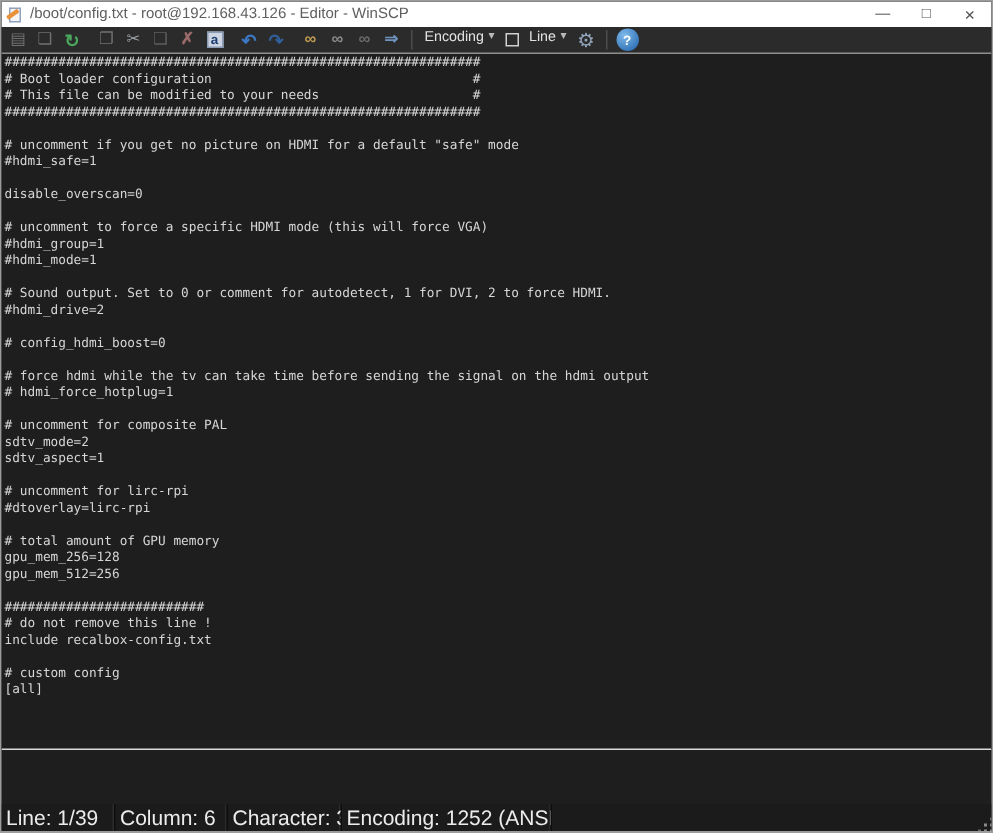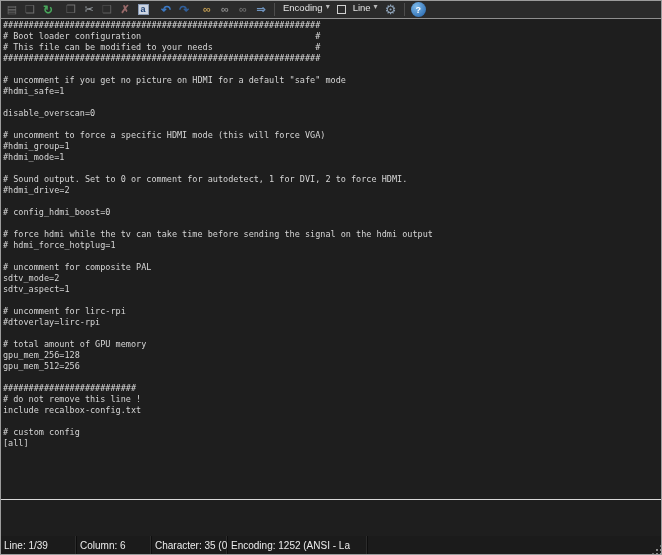--- a/index.html
+++ b/index.html
@@ -81,40 +81,52 @@
     font-family:"DejaVu Sans Mono", monospace;
     font-size:8.5px; line-height:11px;
     color:#d6d6d6;
     padding:1px 0 0 2px;
     white-space:pre;
   }
 
   
   .statusbar{
     height:18px; background:#1b1b1b; color:#ececec;
-    display:flex; align-items:center; font-size:10px; flex:0 0 auto;
+    display:flex; align-items:center; font-size:14px; flex:0 0 auto;
     position:relative;
     margin-top:36px;
   }
   .spanel{ height:100%; display:flex; align-items:center; padding-left:3px;
            border-right:1px solid #0e0e0e; box-shadow:inset -1px 0 0 #2c2c2c;
            white-space:nowrap; overflow:hidden; }
   .sp-line{ width:76px; }
   .sp-col{ width:75px; }
   .sp-char{ width:76px; }
   .sp-enc{ width:140px; }
   .grip{ position:absolute; right:3px; bottom:3px; width:2px; height:2px; background:#8a8a8a;
          box-shadow:-4px 4px 0 #6a6a6a, 0 4px 0 #8a8a8a, 4px 4px 0 #9a9a9a,
                     4px 0 0 #8a8a8a, 4px -4px 0 #6a6a6a; }
 </style>
 </head>
 <body>
 
 <div class="window">
 
+  <div class="titlebar">
+    <span class="app-icon">
+      <span class="doc"></span>
+      <span class="pencil"></span>
+    </span>
+    <span class="title-text">/boot/config.txt - root@192.168.43.126 - Editor - WinSCP</span>
+    <div class="win-controls">
+      <span class="win-btn">—</span>
+      <span class="win-btn">□</span>
+      <span class="win-btn close">×</span>
+    </div>
+  </div>
 
   <div class="toolbar">
     <div class="tbtn">
         <span class="g-save">▤</span>
       </div>
     <div class="tbtn">
         <span class="g-save-as">❏</span>
       </div>
     <div class="tbtn">
         <span class="g-reload">↻</span>

